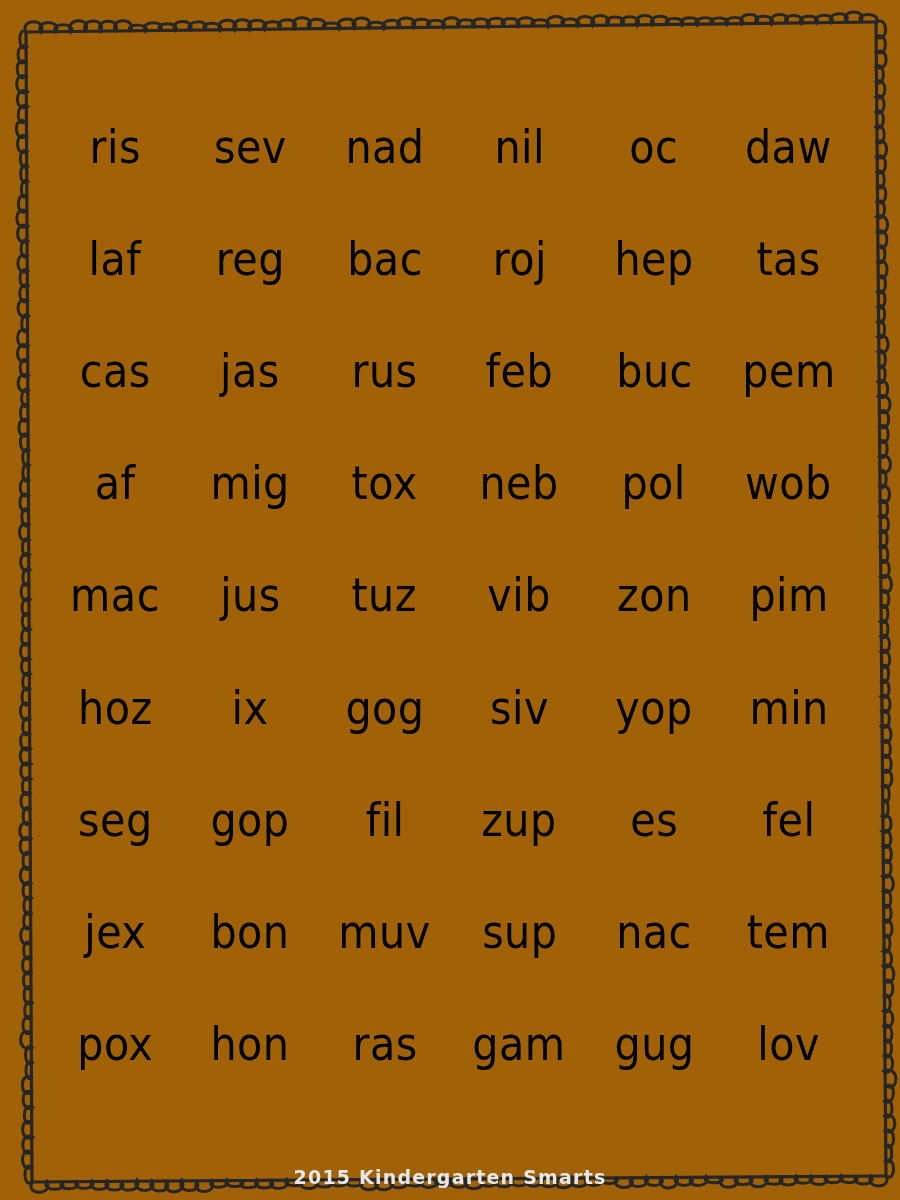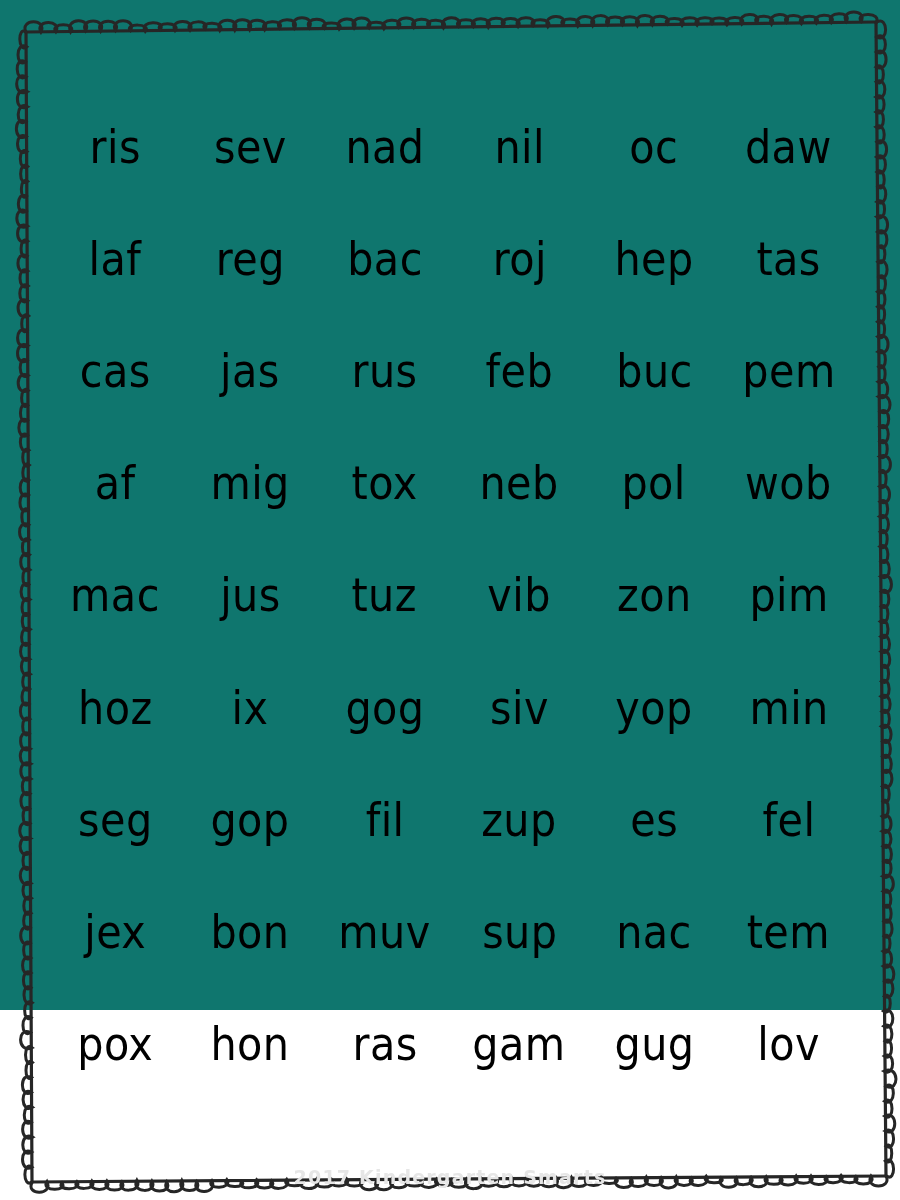--- a/index.html
+++ b/index.html
@@ -11,22 +11,22 @@
   body {
     width: 900px;
     height: 1200px;
     overflow: hidden;
     font-family: "Liberation Sans", sans-serif;
   }
 
   #page {
     position: relative;
     width: 900px;
-    height: 1010px;
-    background: #0f766e;
+    height: 1200px;
+    background: #a16207;
   }
 
   
   #doodle-frame {
     position: absolute;
     left: 0;
     top: 0;
     width: 900px;
     height: 1200px;
     pointer-events: none;
@@ -151,15 +151,15 @@
     <div class="word-cell">tem</div>
 
     <div class="word-cell">pox</div>
     <div class="word-cell">hon</div>
     <div class="word-cell">ras</div>
     <div class="word-cell">gam</div>
     <div class="word-cell">gug</div>
     <div class="word-cell">lov</div>
   </div>
 
-  <div id="footer-credit">2017 Kindergarten Smarts</div>
+  <div id="footer-credit">2015 Kindergarten Smarts</div>
 
 </div>
 
 </body></html>

